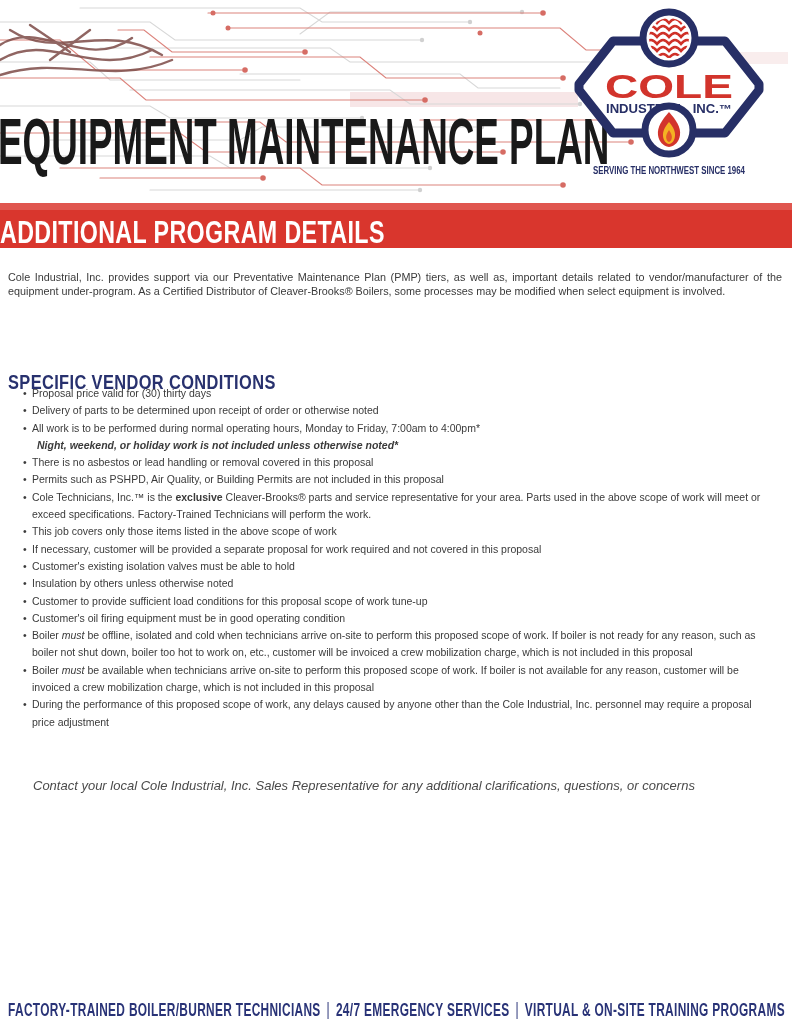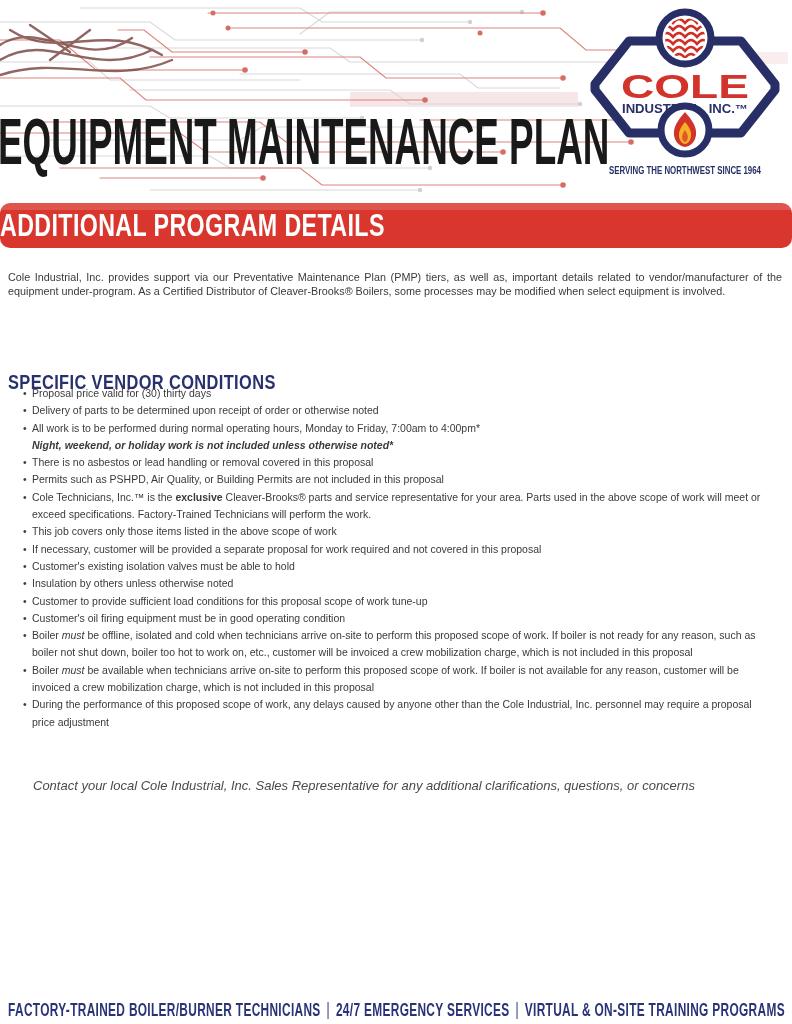--- a/index.html
+++ b/index.html
@@ -7,26 +7,26 @@
     width:792px;height:1024px;position:relative;overflow:hidden;
     background:#ffffff;font-family:"Liberation Sans",sans-serif;color:#383838;
   }
   
   .header-art{position:absolute;top:0;left:0;width:792px;height:196px;}
   .page-title{
     position:absolute;top:67px;left:-2px;white-space:nowrap;
     font-size:64px;line-height:64px;font-weight:bold;color:#191919;
     transform:scaleX(0.575);transform-origin:left center;letter-spacing:0px;
   }
-  .logo-wrap{position:absolute;top:8px;left:585px;width:200px;height:178px;}
+  .logo-wrap{position:absolute;top:8px;left:569px;width:200px;height:178px;}
   
   .banner{
     position:absolute;top:203px;left:0;width:792px;height:45px;
     background:linear-gradient(#e0564f 0 7px,#d9362d 7px);
-    display:flex;align-items:center;border-radius:10px;
+    display:flex;align-items:flex-end;
   }
   .banner-label{
     color:#ffffff;font-size:31px;line-height:31px;font-weight:bold;white-space:nowrap;
     transform:scaleX(0.75);transform-origin:left center;letter-spacing:0.5px;
   }
   
   .intro{
     position:absolute;top:259px;left:8px;width:774px;
     font-size:10.8px;line-height:14px;text-align:justify;color:#3a3a3a;
   }
@@ -40,21 +40,21 @@
   .bullets{position:absolute;top:385px;left:0;width:762px;}
   .bullets ul{list-style:none;margin:0;padding:0 0 0 32px;}
   .bullets li{
     position:relative;font-size:10.5px;line-height:17.3px;color:#3a3a3a;
   }
   .bullets li::before{
     content:"\2022";position:absolute;left:-9px;top:0;color:#3a3a3a;
   }
   .bullets em{font-style:italic;font-weight:normal;}
   .bullets strong{font-weight:bold;}
-  .bullets .note{font-style:italic;font-weight:bold;}
+  .bullets .note{font-style:italic;font-weight:bold;margin-left:5px;}
   
   .contact{
     position:absolute;top:766px;left:33px;width:720px;
     font-size:13px;line-height:14px;font-style:italic;color:#4a4a4a;
   }
   
   .footer{
     position:absolute;top:996px;left:0;width:792px;height:28px;
     display:flex;align-items:center;justify-content:center;text-align:center;
   }

